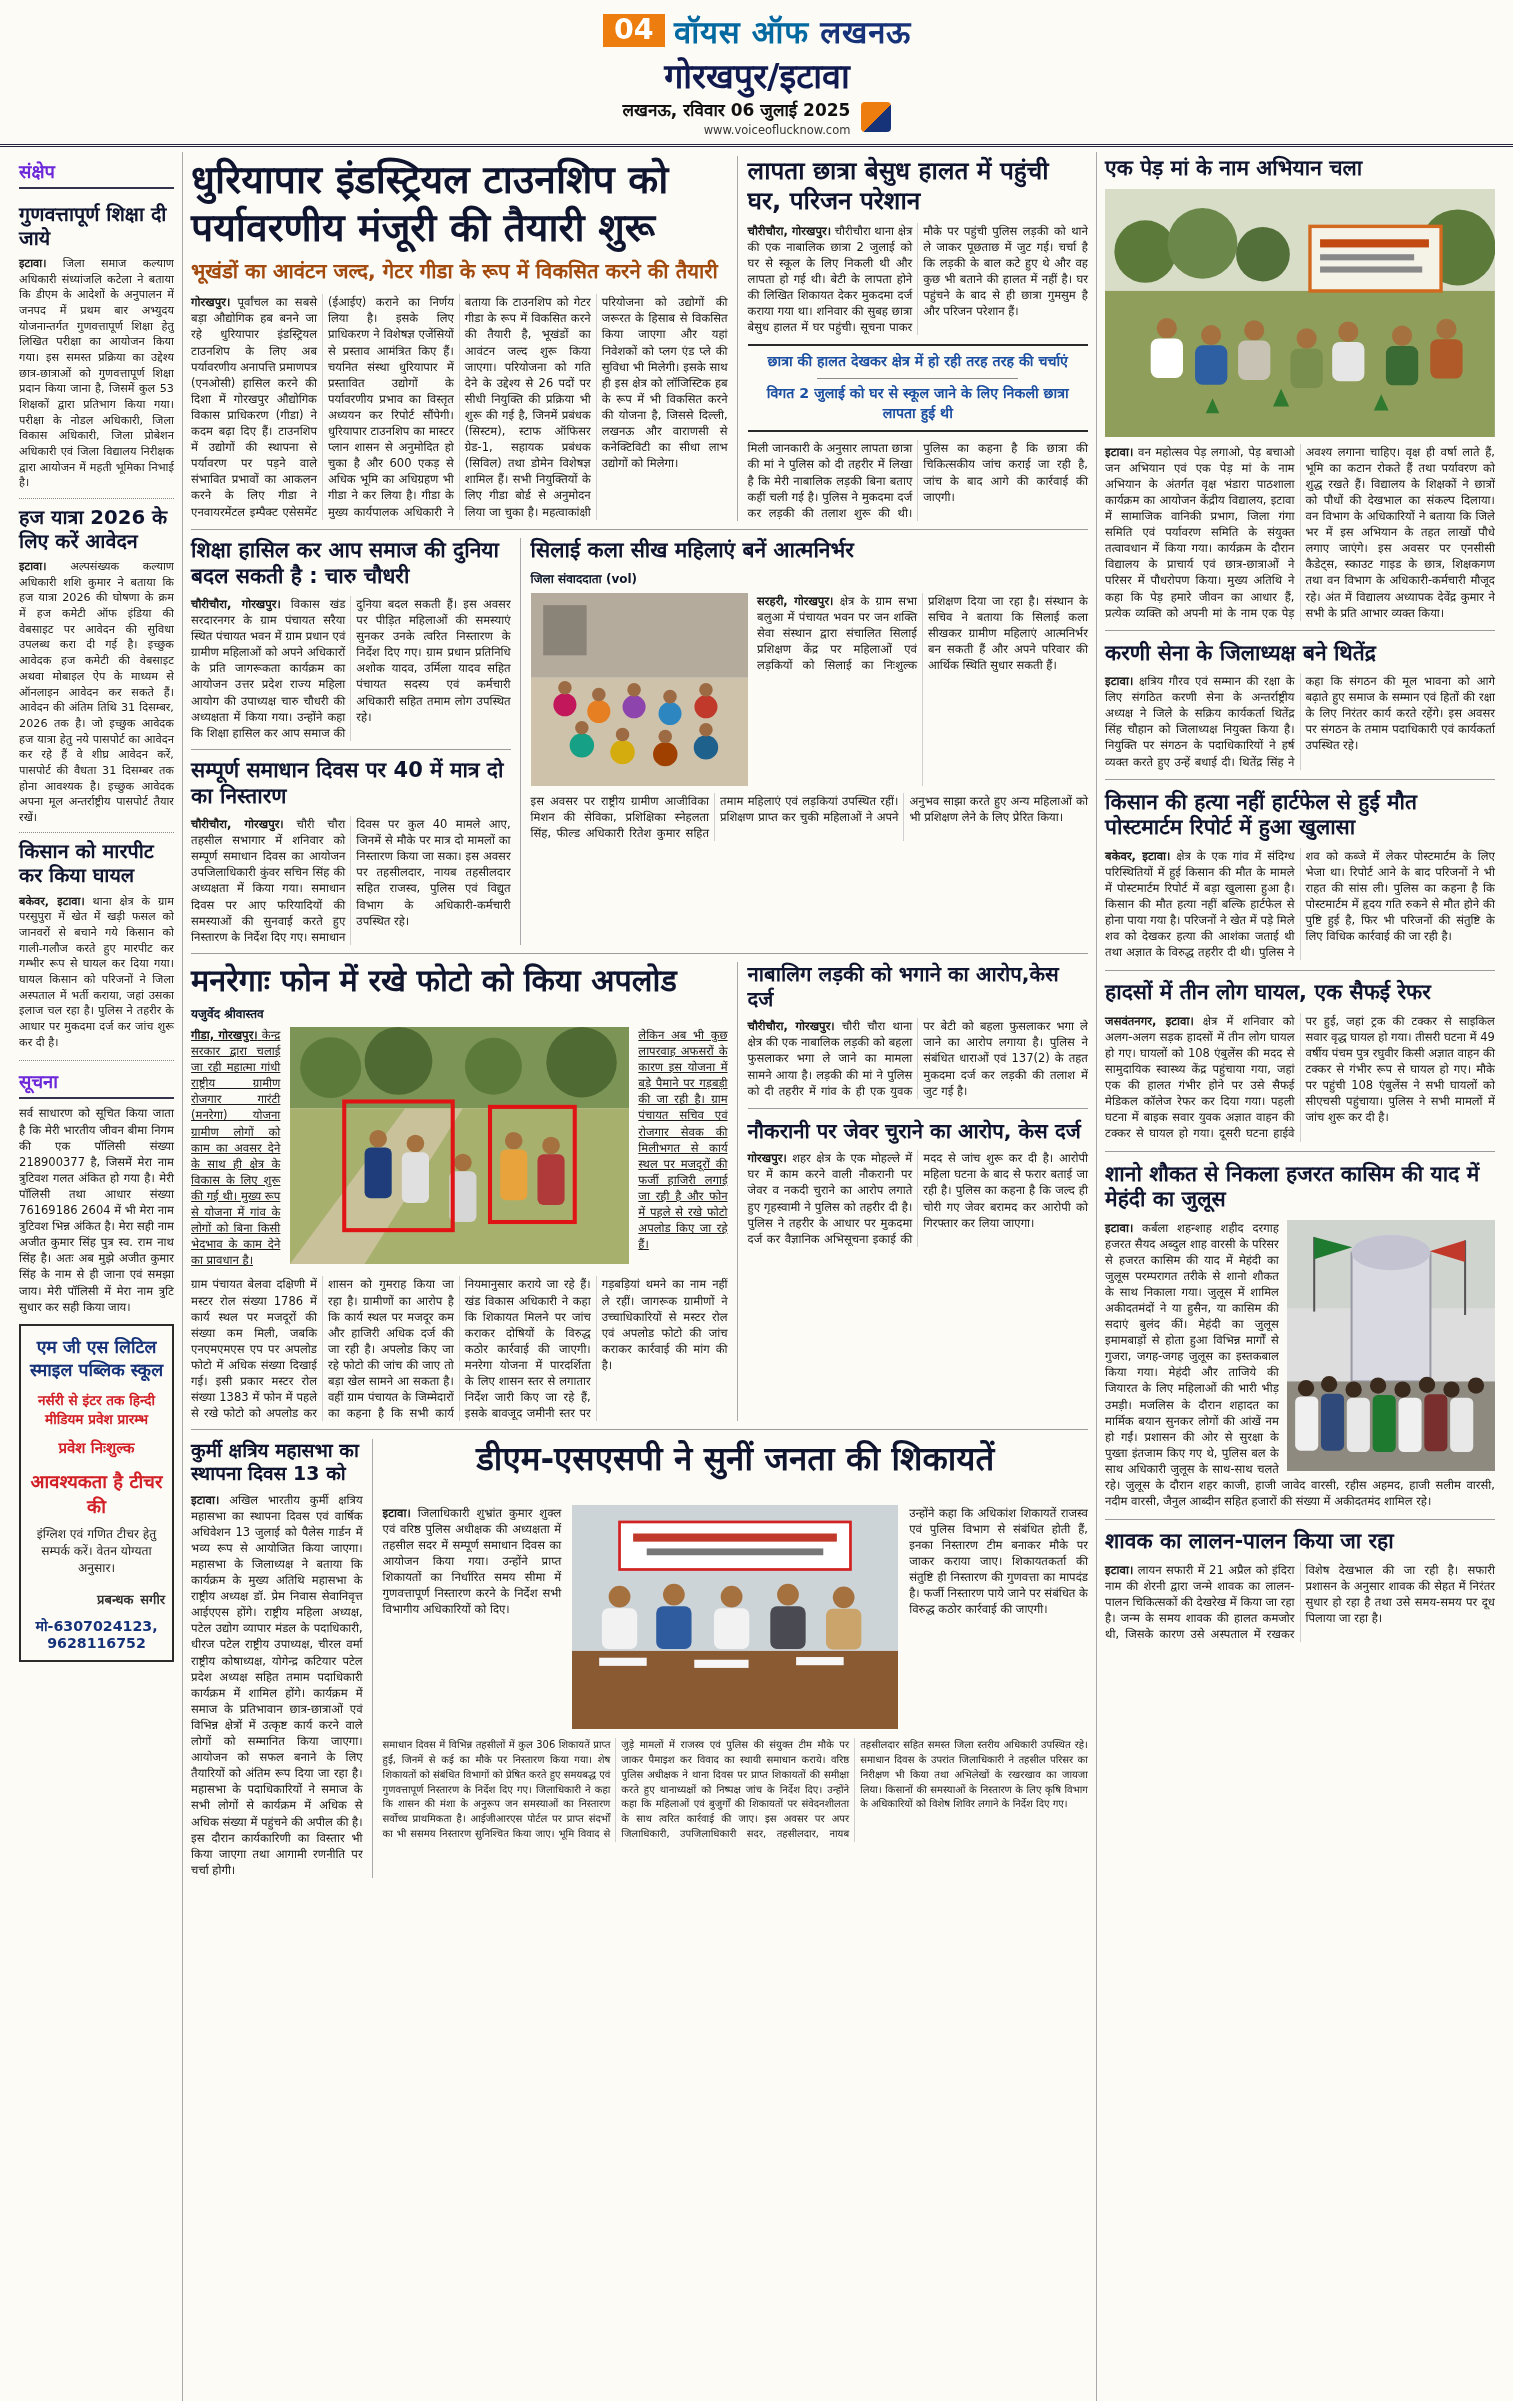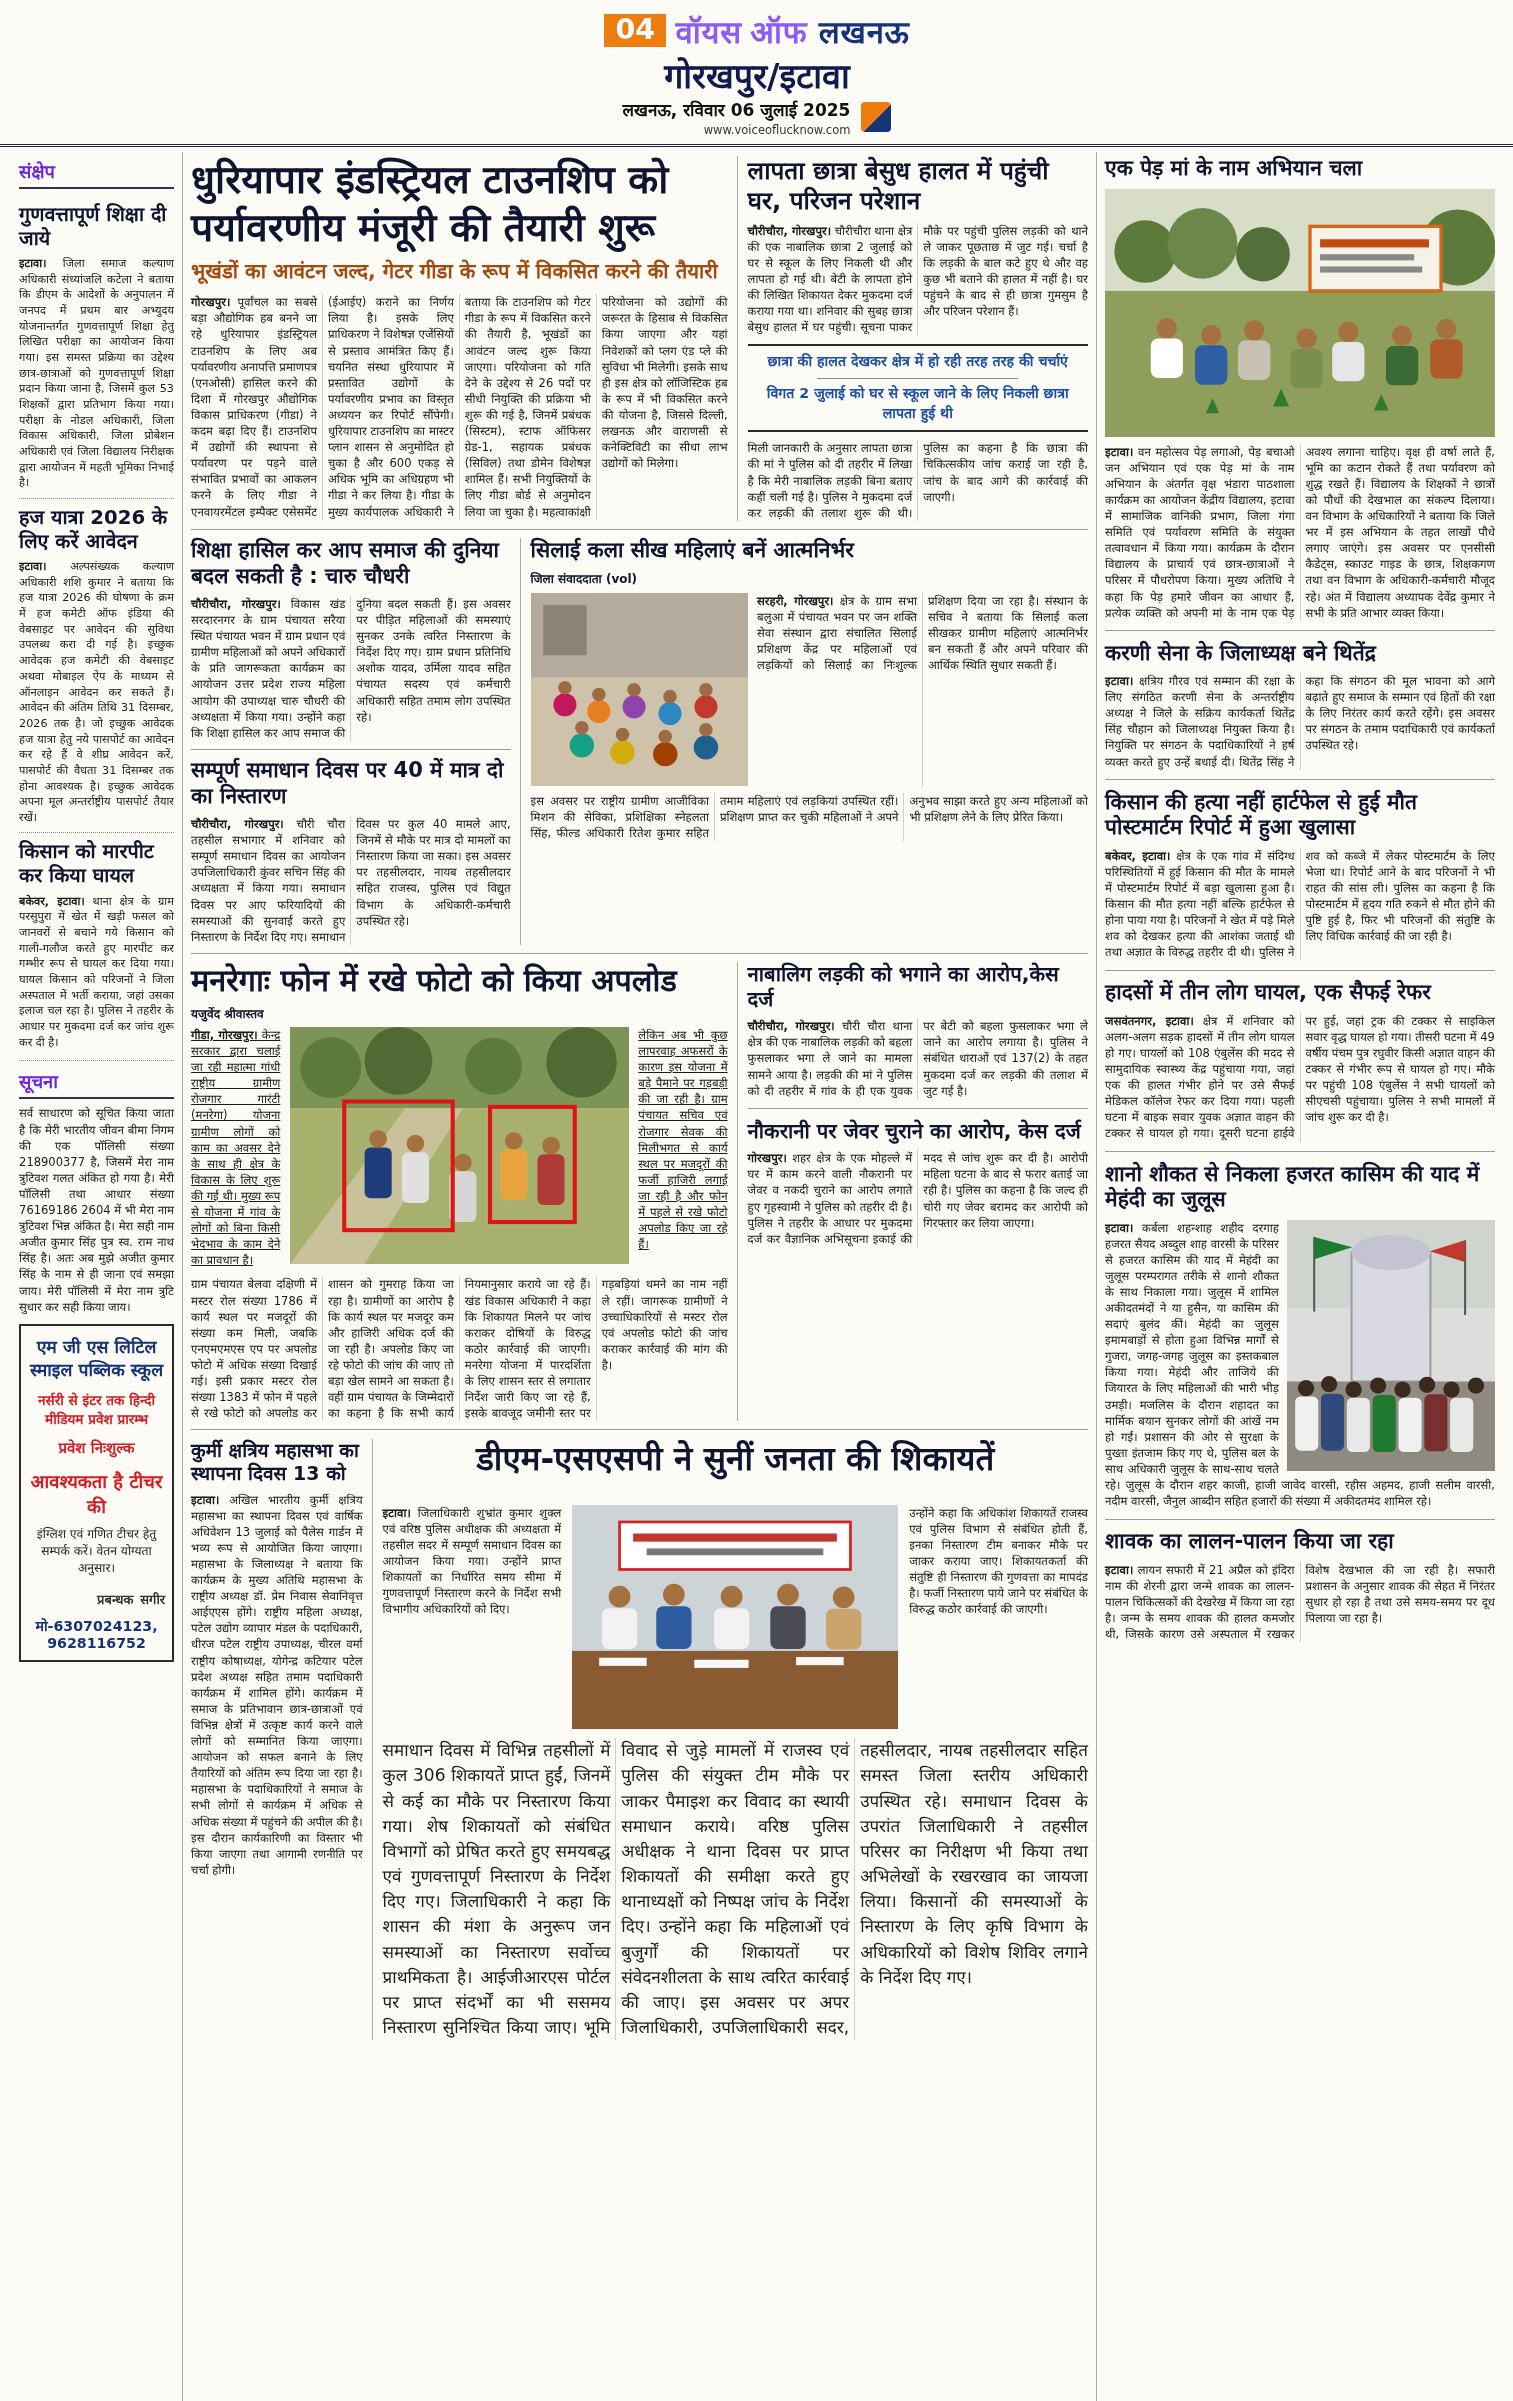--- a/index.html
+++ b/index.html
@@ -8,21 +8,21 @@
     width:1514px; height:2401px; margin:0 auto; background:#fcfbf6;
     font-family:"DejaVu Sans", sans-serif; color:#1a1a1a; position:relative; overflow:hidden;
   }
   
   .masthead { display:flex; align-items:center; justify-content:space-between;
     padding:9.5px 15px 6.8px 15px; border-bottom:3.4px double #23233f;flex-direction:column; }
   .mast-left { display:flex; align-items:center; gap:9.5px; }
   .pagenum-box { background:#ee7d10; color:#fff; font-size:28.5px; font-weight:bold;
     padding:2.7px 11px; line-height:1; }
   .paper-name { font-size:31px; font-weight:bold; letter-spacing:0.7px; }
-  .paper-name .pn1 { color:#8b5cf6;font-family:Liberation Serif, serif; }
+  .paper-name .pn1 { color:#0369a1; }
   .paper-name .pn2 { color:#16337a; }
   .mast-center { font-size:34px; font-weight:bold; color:#101a4e; }
   .mast-right { text-align:right; display:flex; flex-direction:column; gap:2.7px; align-items:flex-end; }
   .date-line { font-size:17px; font-weight:bold; color:#111; }
   .website { font-size:11.5px; color:#333; }
   .logo-mark { width:30px; height:30px; background:linear-gradient(135deg,#ee7d10 55%,#16337a 55%);
     border-radius:4.1px; margin-left:11px; }
   
   .content { display:flex; padding:5.4px 11px 0 11px; height:calc(100% - 81px); }
   .col { padding:4.1px 8.1px; }
@@ -84,21 +84,21 @@
   .mnrega-photo { width:339px; height:237px; }
   .crime-stack h3 { font-size:20.3px; margin-bottom:6.8px; }
   .crime-item + .crime-item { border-top:0.7px solid #9b9b9b; margin-top:9.5px; padding-top:9.5px; }
   .kurmi-wrap { flex:0 0 182px; border-right:0.7px solid #a9a9a9; padding-right:9.5px; }
   .dmssp-wrap { flex:1; padding-left:9.5px; }
   .kurmi-wrap h3 { font-size:19px; margin-bottom:6.8px; }
   .dmssp-wrap h2 { font-size:33px; text-align:center; margin-bottom:26px; }
   .dmssp-mid { display:flex; gap:11px; margin-bottom:9.5px; }
   .dmssp-photo { width:326px; height:224px; }
   .dmssp-side { flex:1; }
-  .dmssp-bottom { font-size:17px; line-height:1.48; }
+  .dmssp-bottom { font-size:10px; line-height:1.48; }
   
   .r-article + .r-article { border-top:0.7px solid #9b9b9b; margin-top:9.5px; padding-top:9.5px; }
   .r-article h3 { font-size:21px; margin-bottom:6.8px; }
   .tree-photo { width:100%; height:248px; margin-bottom:6.8px; }
   .mehndi-photo { float:right; width:208px; height:251px; margin:0 0 5.4px 8.1px; }
   .farmer-h { font-size:20.3px; }
 </style>
 </head>
 <body>
 

